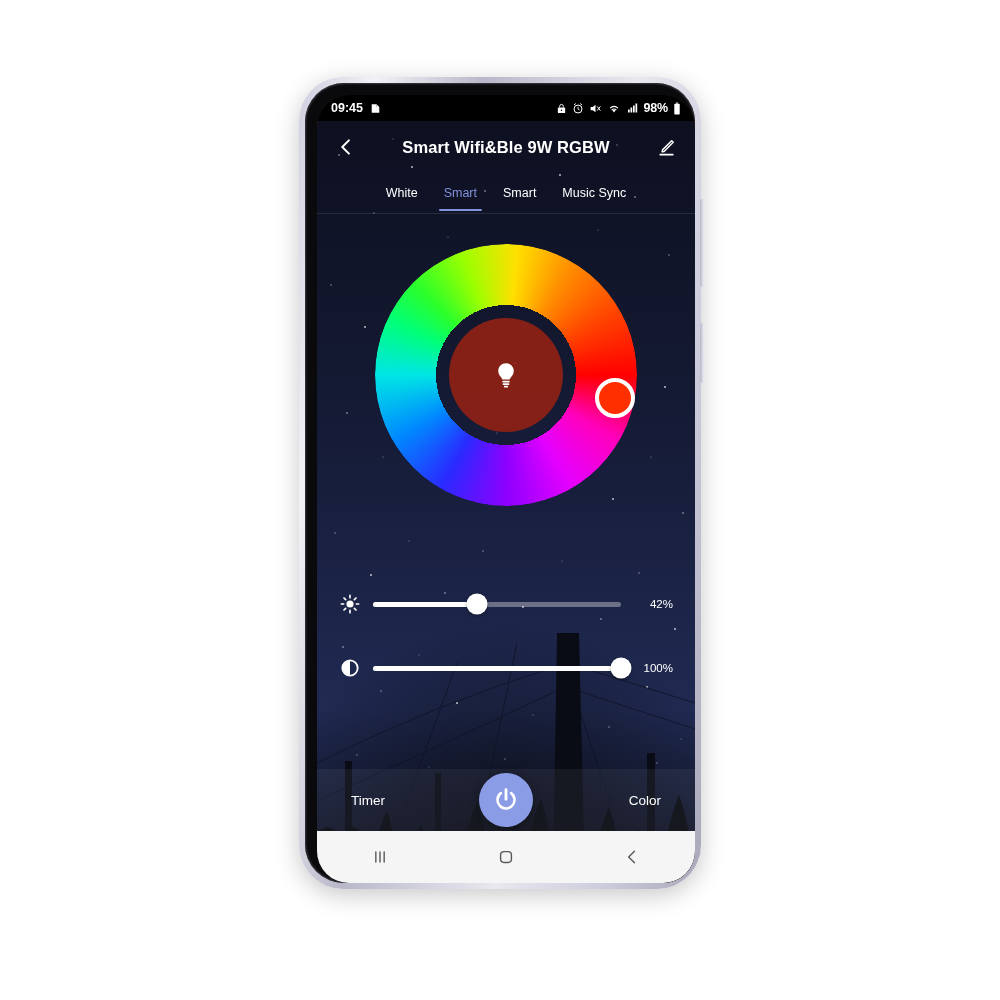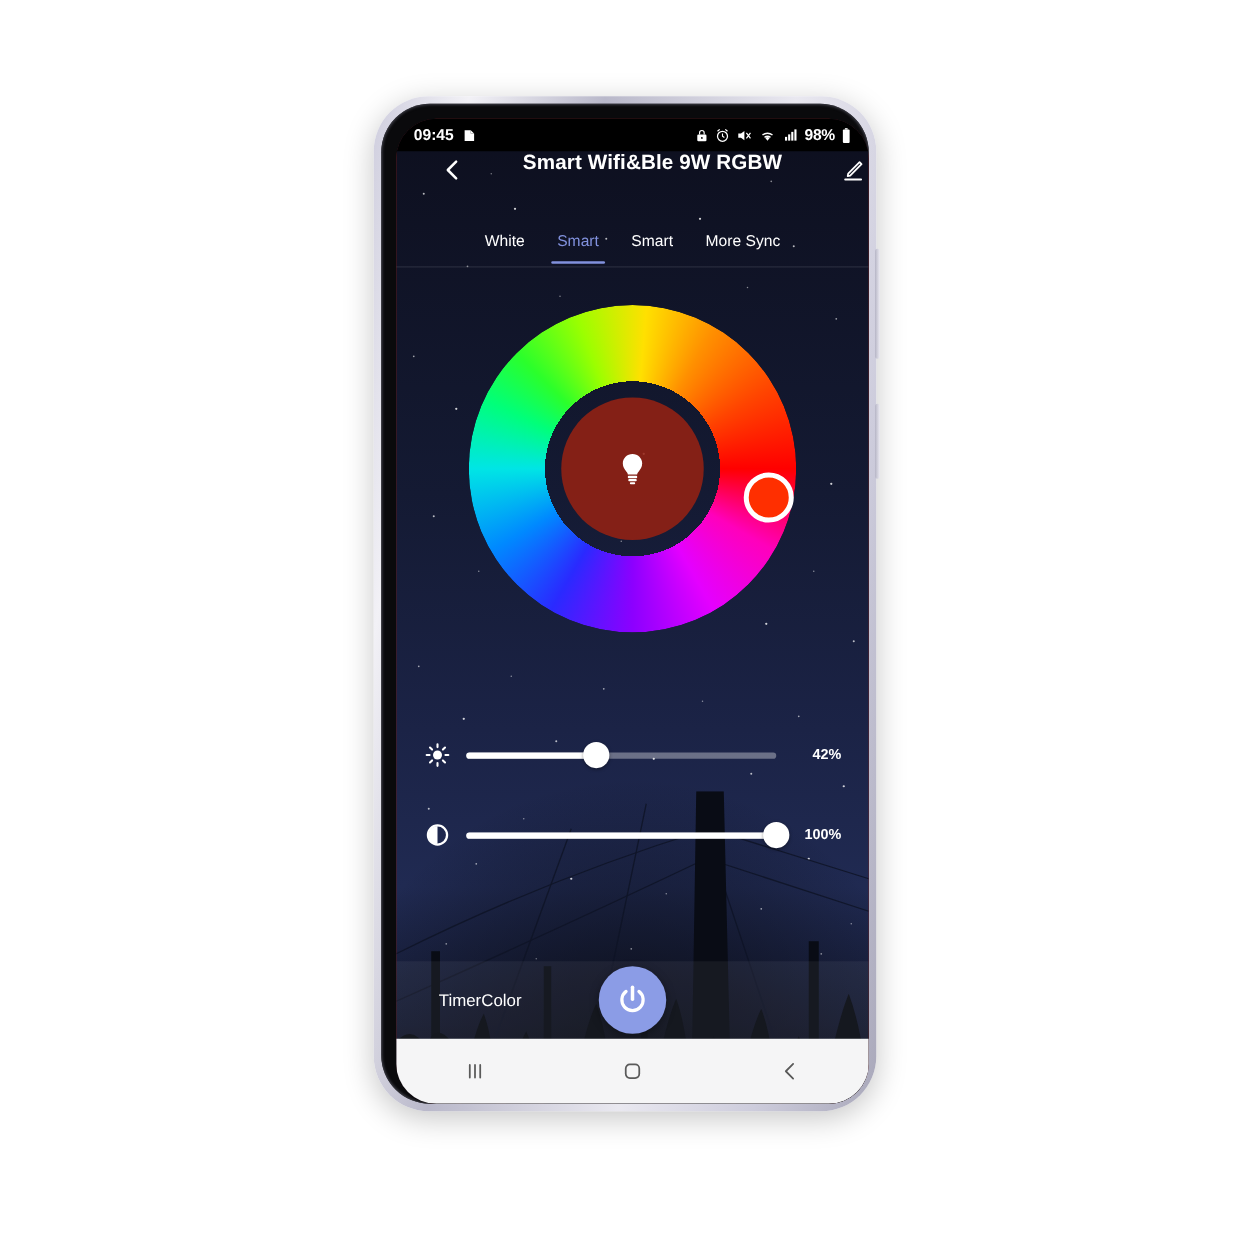--- a/index.html
+++ b/index.html
@@ -66,22 +66,22 @@
     padding:0 14px; box-sizing:border-box;
     color:#fff; font-size:12.5px; font-weight:bold;
   }
   #status-left{display:flex;align-items:center;gap:6px;}
   #status-right{margin-left:auto;display:flex;align-items:center;gap:5px;}
   .sb-ico{display:block;}
   #battery-percent{font-size:12.5px;font-weight:bold;letter-spacing:-.2px;}
 
   
   #title-bar{
-    position:absolute; left:16px; top:26px; width:100%; height:52px;
-    display:flex; box-sizing:border-box;
+    position:absolute; left:0; top:26px; width:100%; height:52px;
+    display:flex; align-items:center; box-sizing:border-box;
     padding:0 14px;
   }
   #back-button{
     width:30px;height:30px;display:flex;align-items:center;justify-content:center;
     cursor:pointer;
   }
   #page-title{
     flex:1; text-align:center; color:#fff;
     font-size:16.5px; font-weight:bold; letter-spacing:.1px;
   }
@@ -165,28 +165,28 @@
     background:#ffffff; border-radius:3px;
   }
   .slider-thumb{
     position:absolute; top:50%; transform:translate(-50%,-50%);
     width:21px;height:21px;border-radius:50%;
     background:#fff; box-shadow:0 1px 3px rgba(0,0,0,.4);
     cursor:pointer;
   }
   .slider-value{
     width:42px; text-align:right; margin-left:10px;
-    color:#fff; font-size:11.5px; font-weight:bold;
+    color:#fff; font-size:11.5px; font-weight:normal;
   }
 
   
   #bottom-bar{
     position:absolute; left:0; bottom:52px; width:100%; height:62px;
     background:rgba(255,255,255,.055);
-    display:flex; align-items:center; 
+    display:flex; align-items:center; justify-content:space-between;
     padding:0 34px; box-sizing:border-box;
   }
   .bottom-label{ color:#fff; font-size:13.5px; cursor:pointer; }
   #power-button{
     position:absolute; left:50%; top:50%;
     transform:translate(-50%,-50%);
     width:54px;height:54px;border-radius:50%;
     background:#8b9ce6;
     display:flex;align-items:center;justify-content:center;
     cursor:pointer;
@@ -375,21 +375,21 @@
         <div class="tab">
           <span>White</span>
         </div>
         <div class="tab active" style="color: rgb(129, 145, 221);">
           <span>Smart</span>
         </div>
         <div class="tab">
           <span>Smart</span>
         </div>
         <div class="tab">
-          <span>More Sync</span>
+          <span>Music Sync</span>
         </div>
       </div>
 
       <div id="color-wheel-area">
         <div id="color-wheel">
           <div id="wheel-ring"></div>
           <div id="wheel-inner" style="background: rgba(150, 34, 18, 0.867);">
             <svg width="30" height="30" viewBox="0 0 24 24">
               <path d="M12 2.6c-3.5 0-6.2 2.7-6.2 6.1 0 2.3 1.2 3.8 2.2 5 .6.7 1 1.2 1 1.9h6c0-.7.4-1.2 1-1.9 1-1.2 2.2-2.7 2.2-5 0-3.4-2.7-6.1-6.2-6.1z" fill="#fff"></path>
               <rect x="9" y="16.5" width="6" height="1.5" rx=".6" fill="#fff"></rect>

